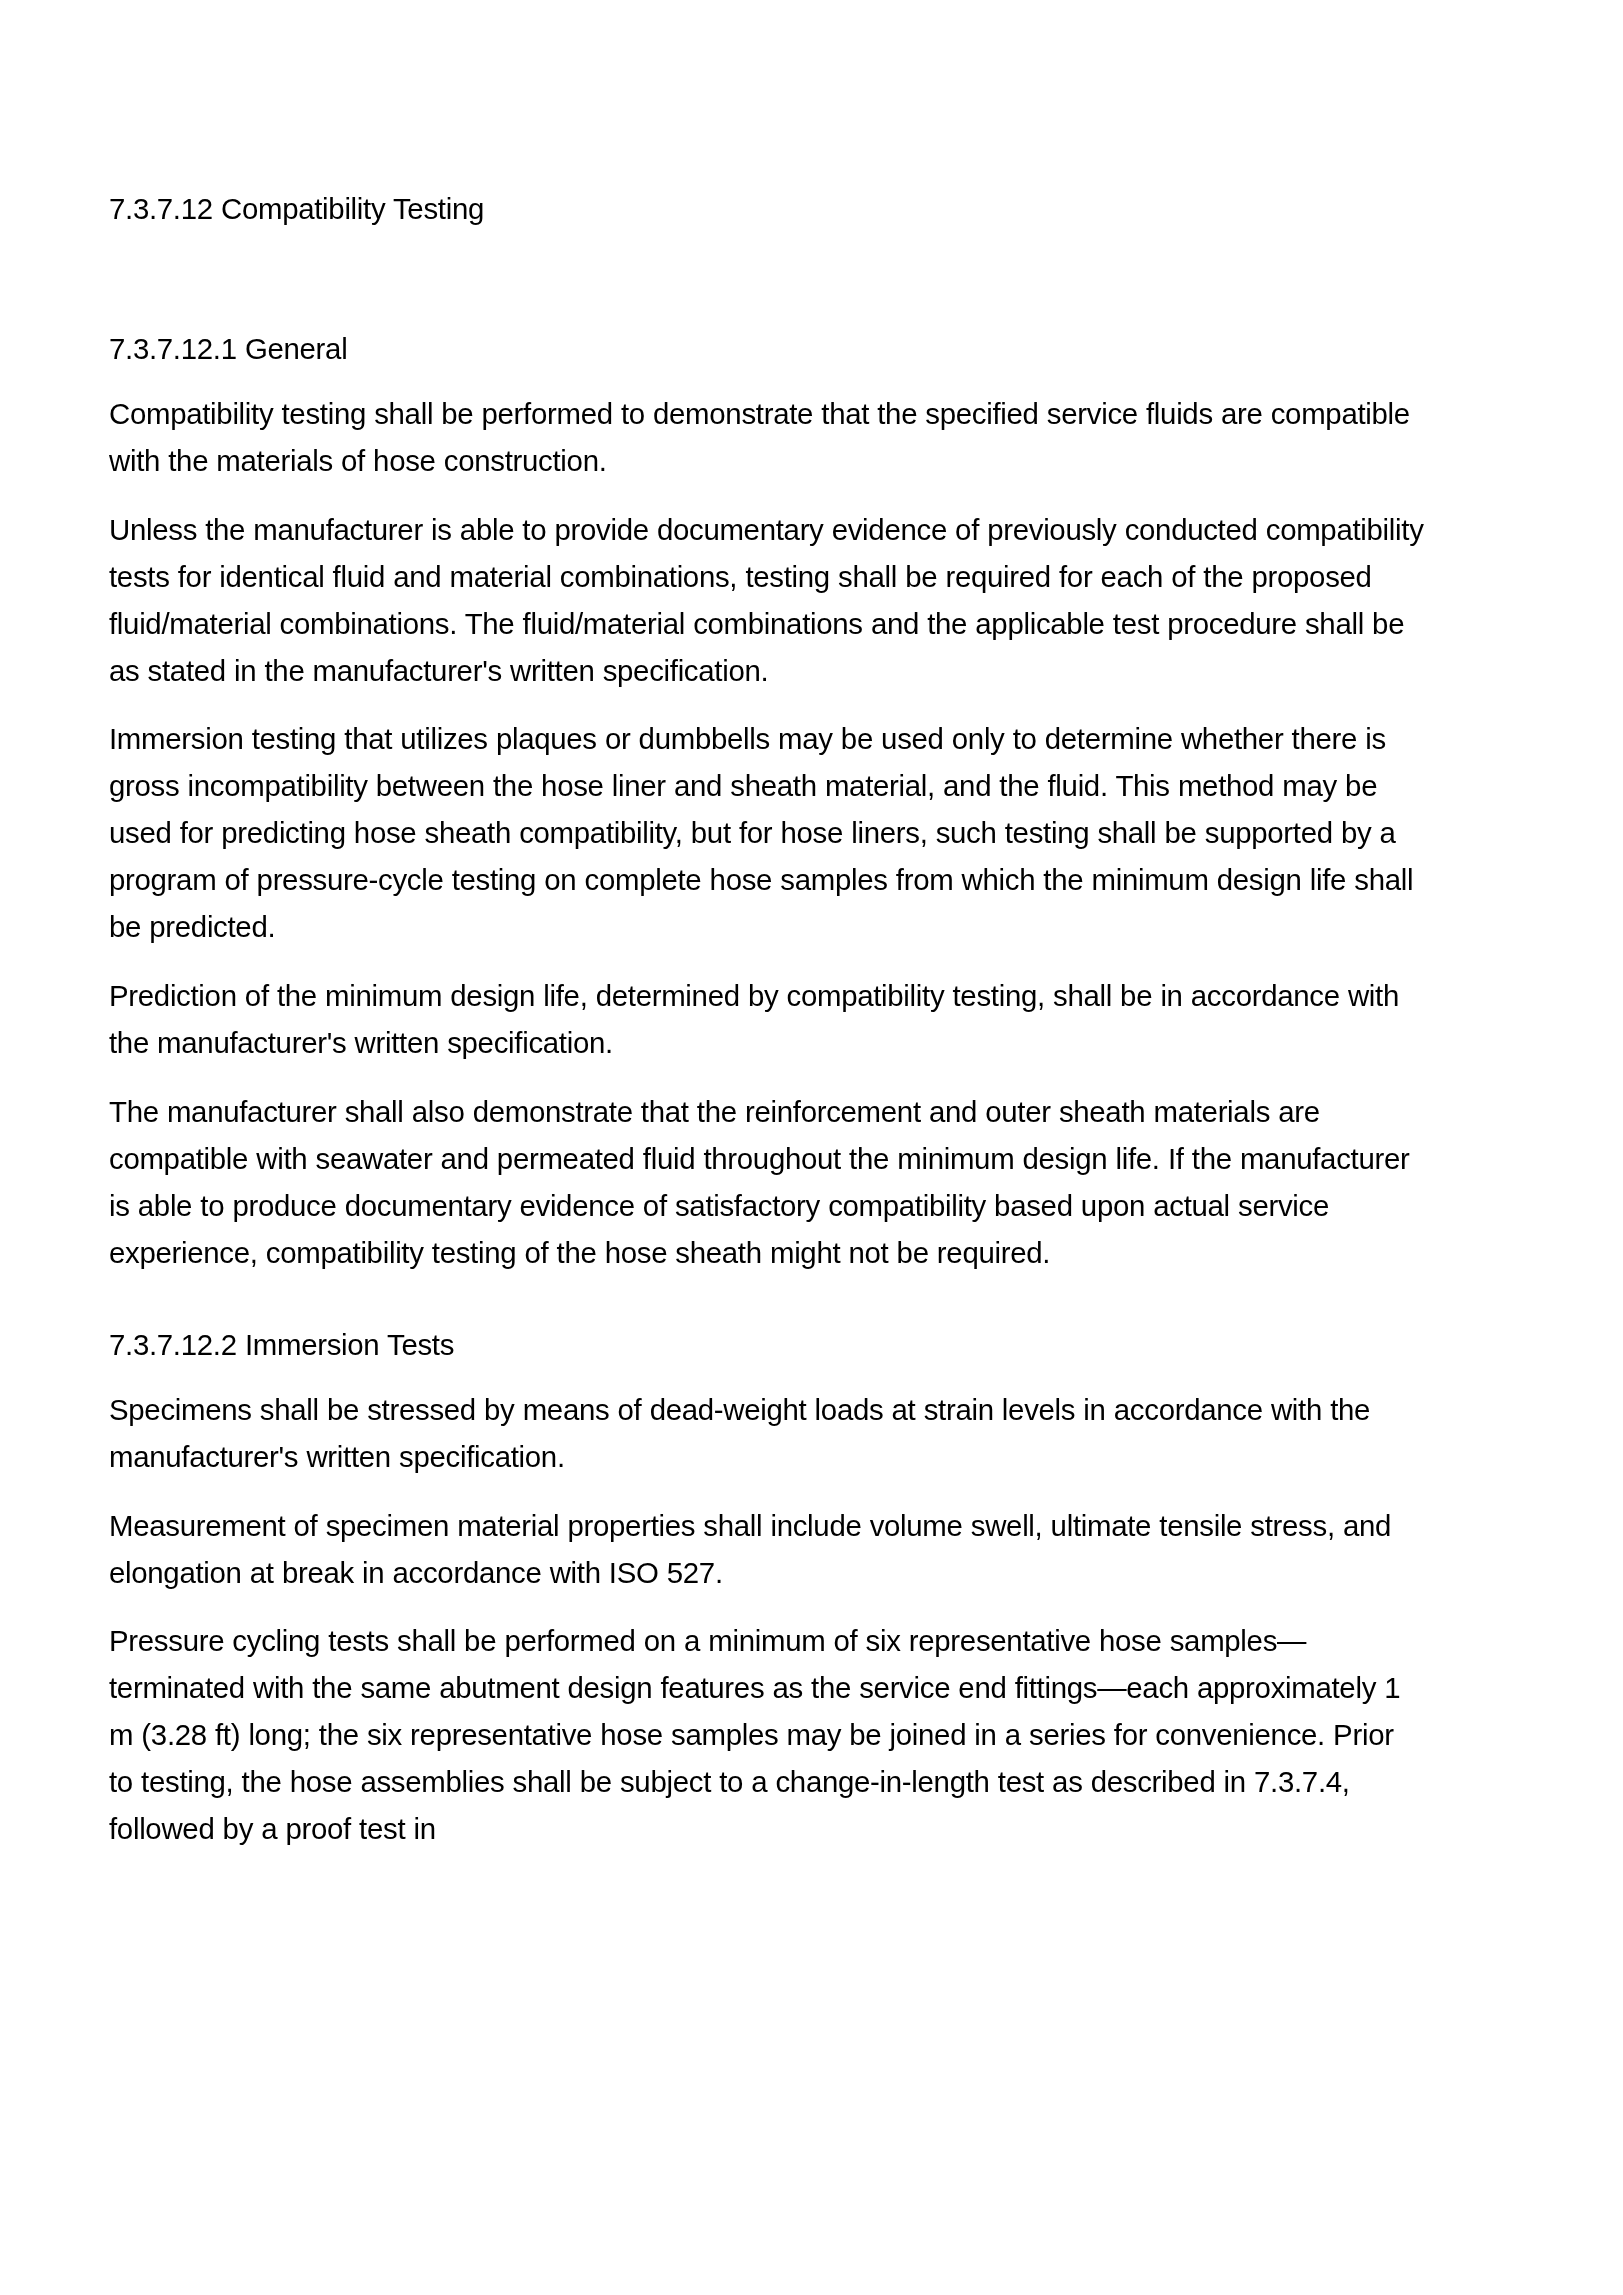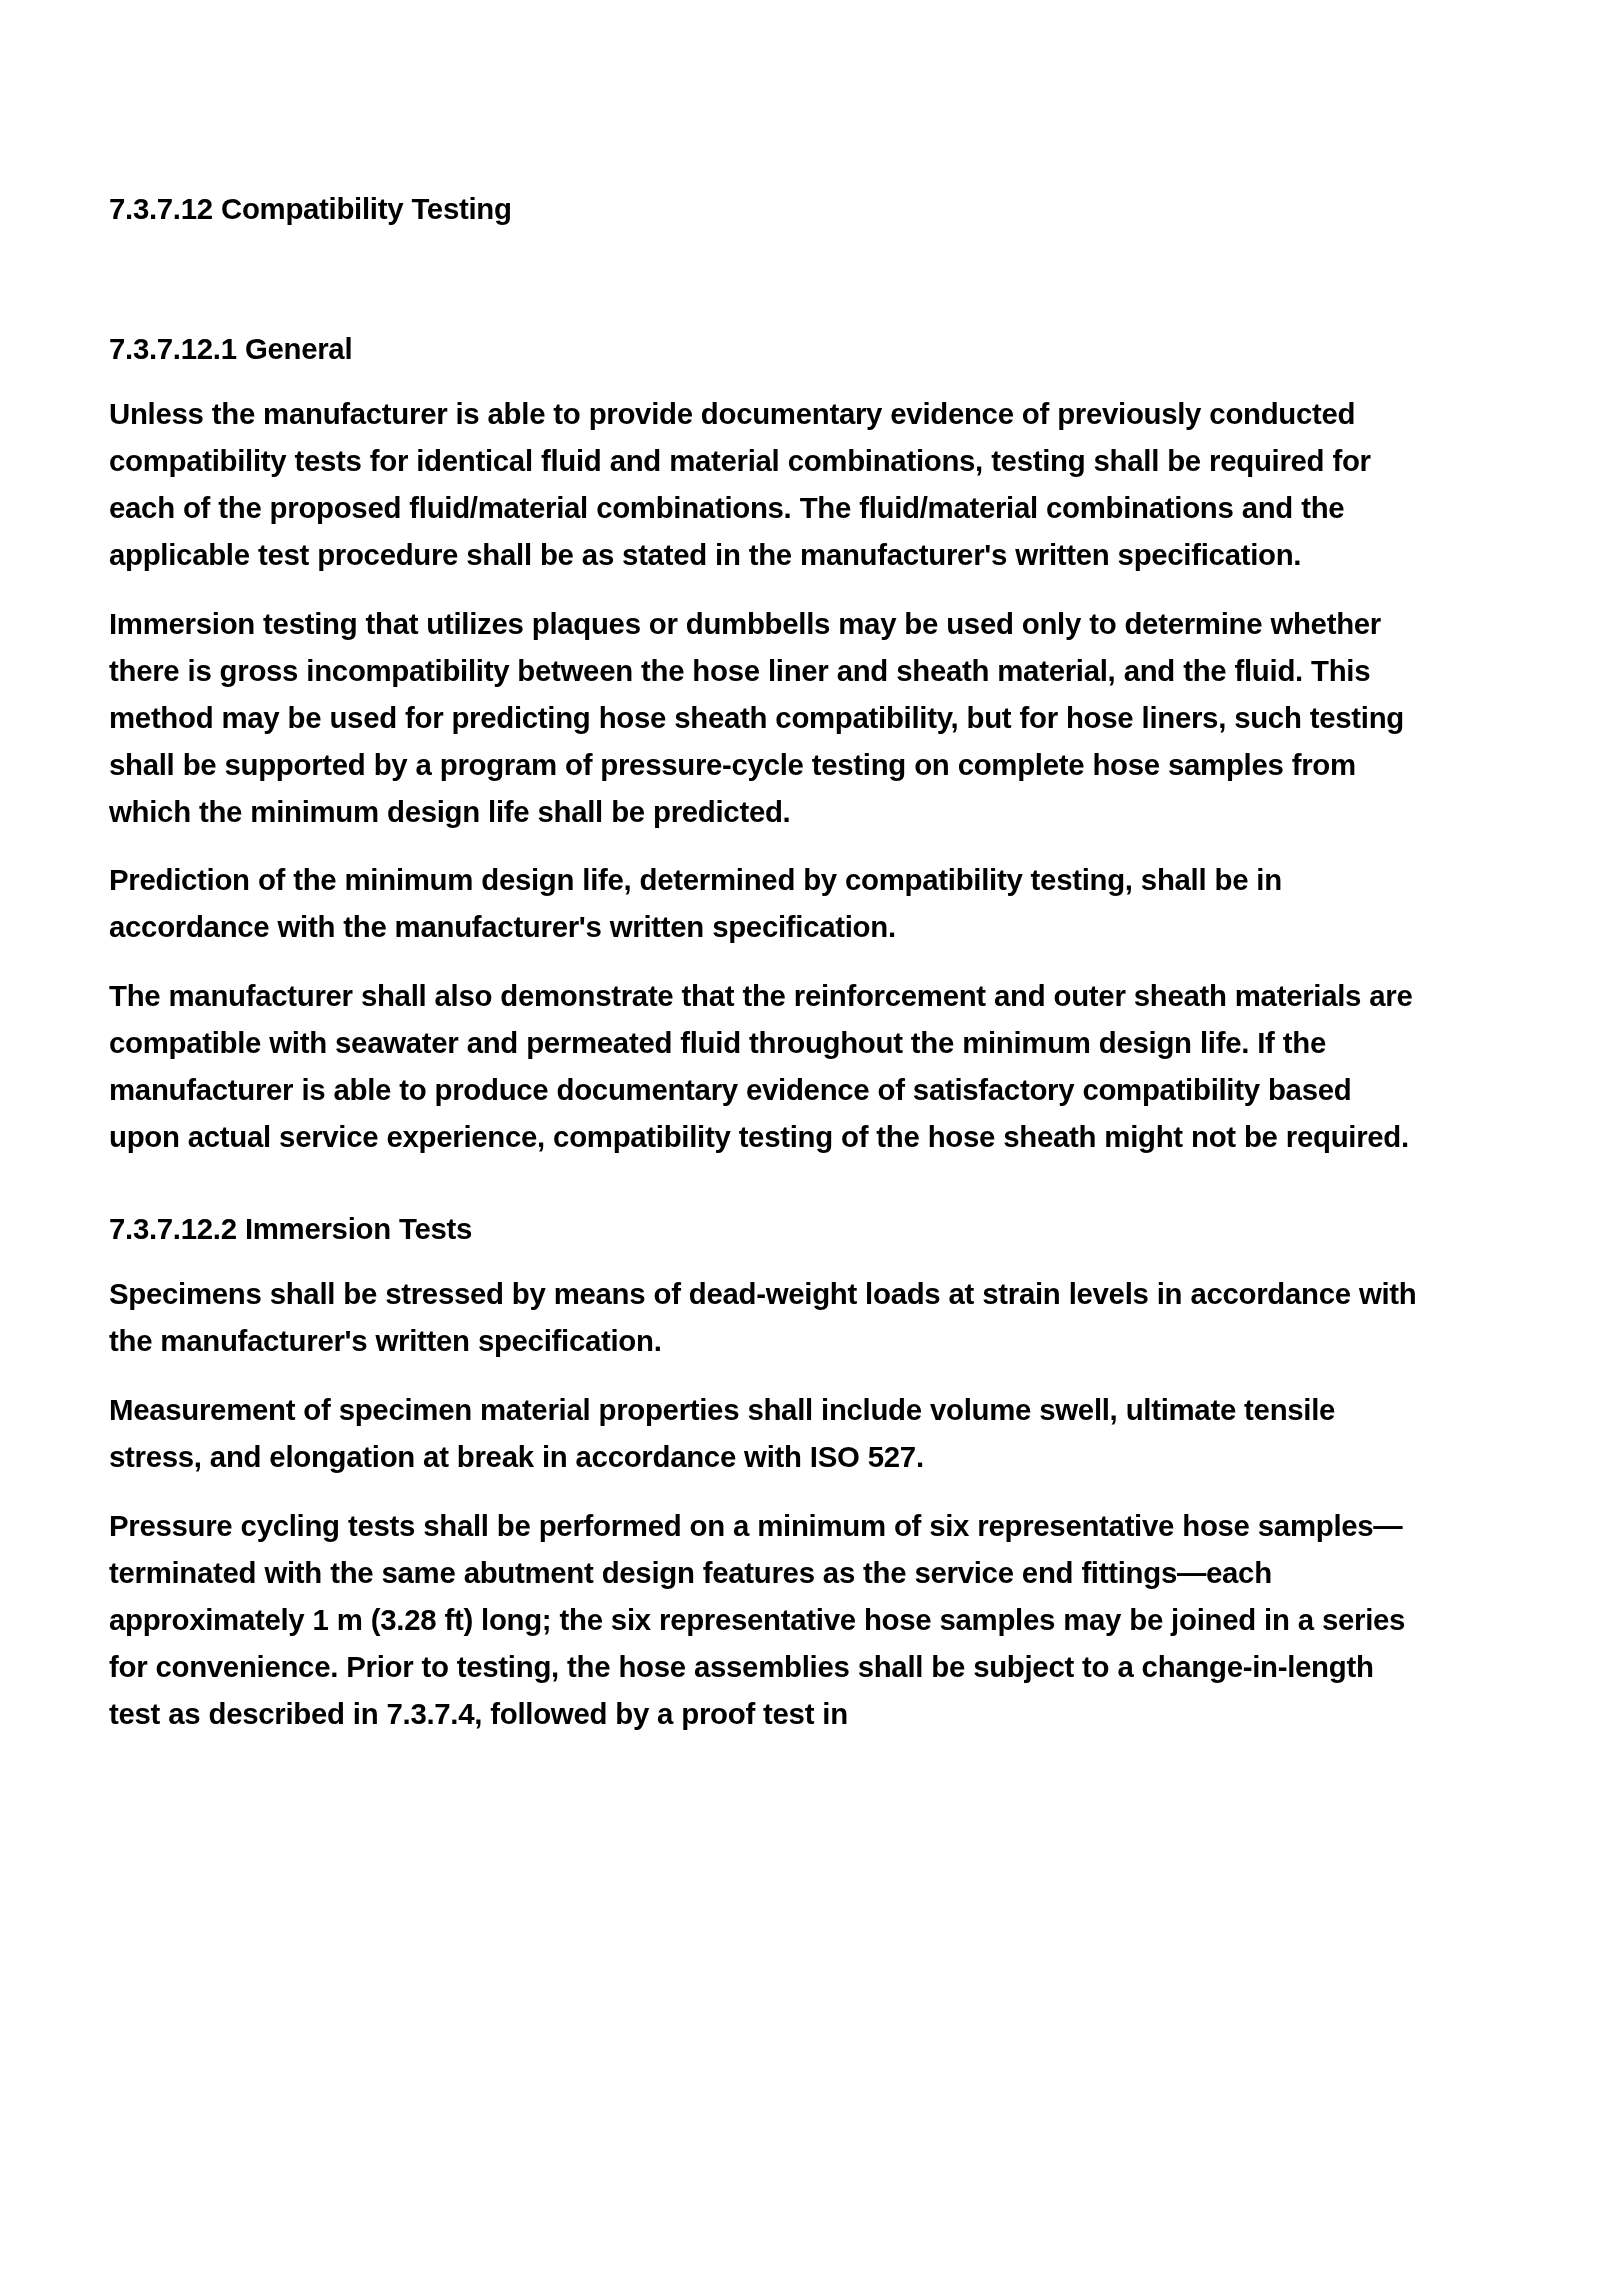--- a/index.html
+++ b/index.html
@@ -17,21 +17,21 @@
   }
   .page-content {
     position: absolute;
     left: 109px;
     top: 185px;
     width: 1315px;
   }
   .doc-heading, .doc-paragraph {
     font-size: 29.4px;
     line-height: 47px;
-    font-weight: 700;
+    font-weight: 400;
     letter-spacing: -0.3px;
     margin: 0;
     padding: 0;
     color: #000000;
     word-spacing: 0.3px;
   }
   .doc-paragraph {
     margin-bottom: 21.6px;
   }
   .doc-heading {
@@ -45,20 +45,21 @@
 </style>
 </head>
 <body>
 
 <main class="page-content">
 
   <h1 class="doc-heading first">7.3.7.12 Compatibility Testing</h1>
 
   <h2 class="doc-heading">7.3.7.12.1 General</h2>
 
+  <p class="doc-paragraph">Compatibility testing shall be performed to demonstrate that the specified service fluids are compatible with the materials of hose construction.</p>
 
   <p class="doc-paragraph">Unless the manufacturer is able to provide documentary evidence of previously conducted compatibility tests for identical fluid and material combinations, testing shall be required for each of the proposed fluid/material combinations. The fluid/material combinations and the applicable test procedure shall be as stated in the manufacturer's written specification.</p>
 
   <p class="doc-paragraph">Immersion testing that utilizes plaques or dumbbells may be used only to determine whether there is gross incompatibility between the hose liner and sheath material, and the fluid. This method may be used for predicting hose sheath compatibility, but for hose liners, such testing shall be supported by a program of pressure-cycle testing on complete hose samples from which the minimum design life shall be predicted.</p>
 
   <p class="doc-paragraph">Prediction of the minimum design life, determined by compatibility testing, shall be in accordance with the manufacturer's written specification.</p>
 
   <p class="doc-paragraph">The manufacturer shall also demonstrate that the reinforcement and outer sheath materials are compatible with seawater and permeated fluid throughout the minimum design life. If the manufacturer is able to produce documentary evidence of satisfactory compatibility based upon actual service experience, compatibility testing of the hose sheath might not be required.</p>
 
   <h2 class="doc-heading">7.3.7.12.2 Immersion Tests</h2>

